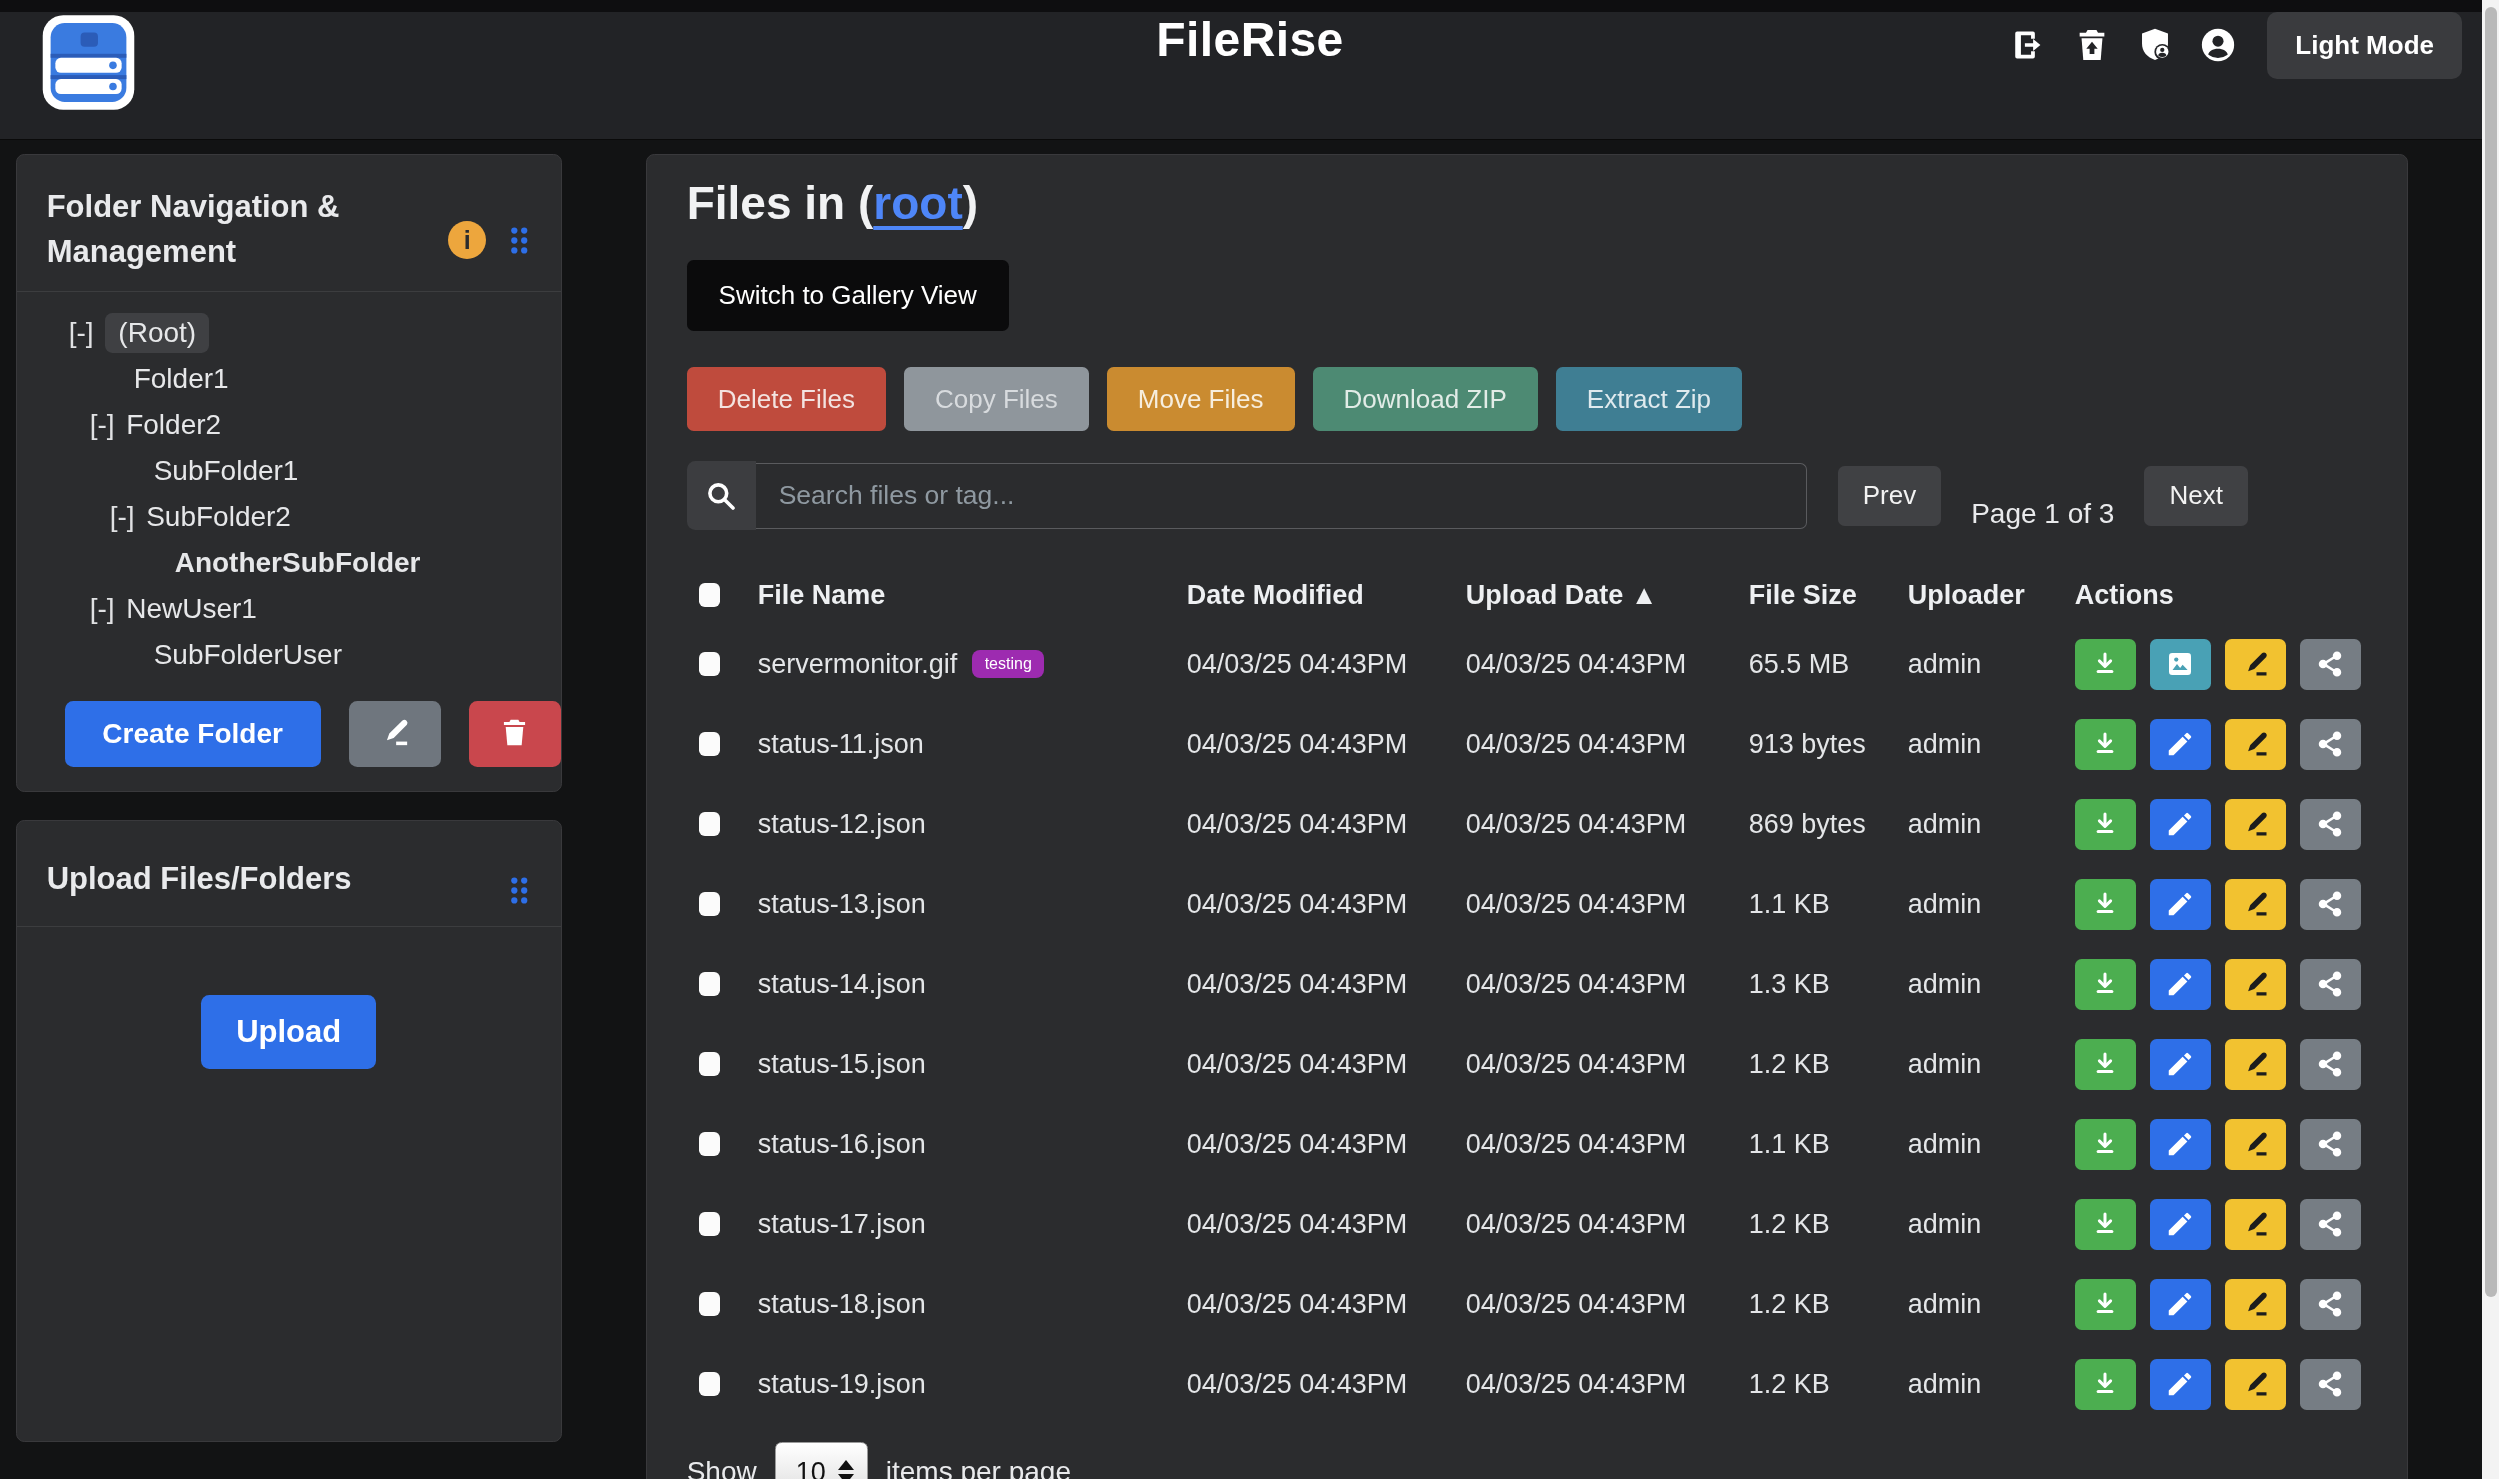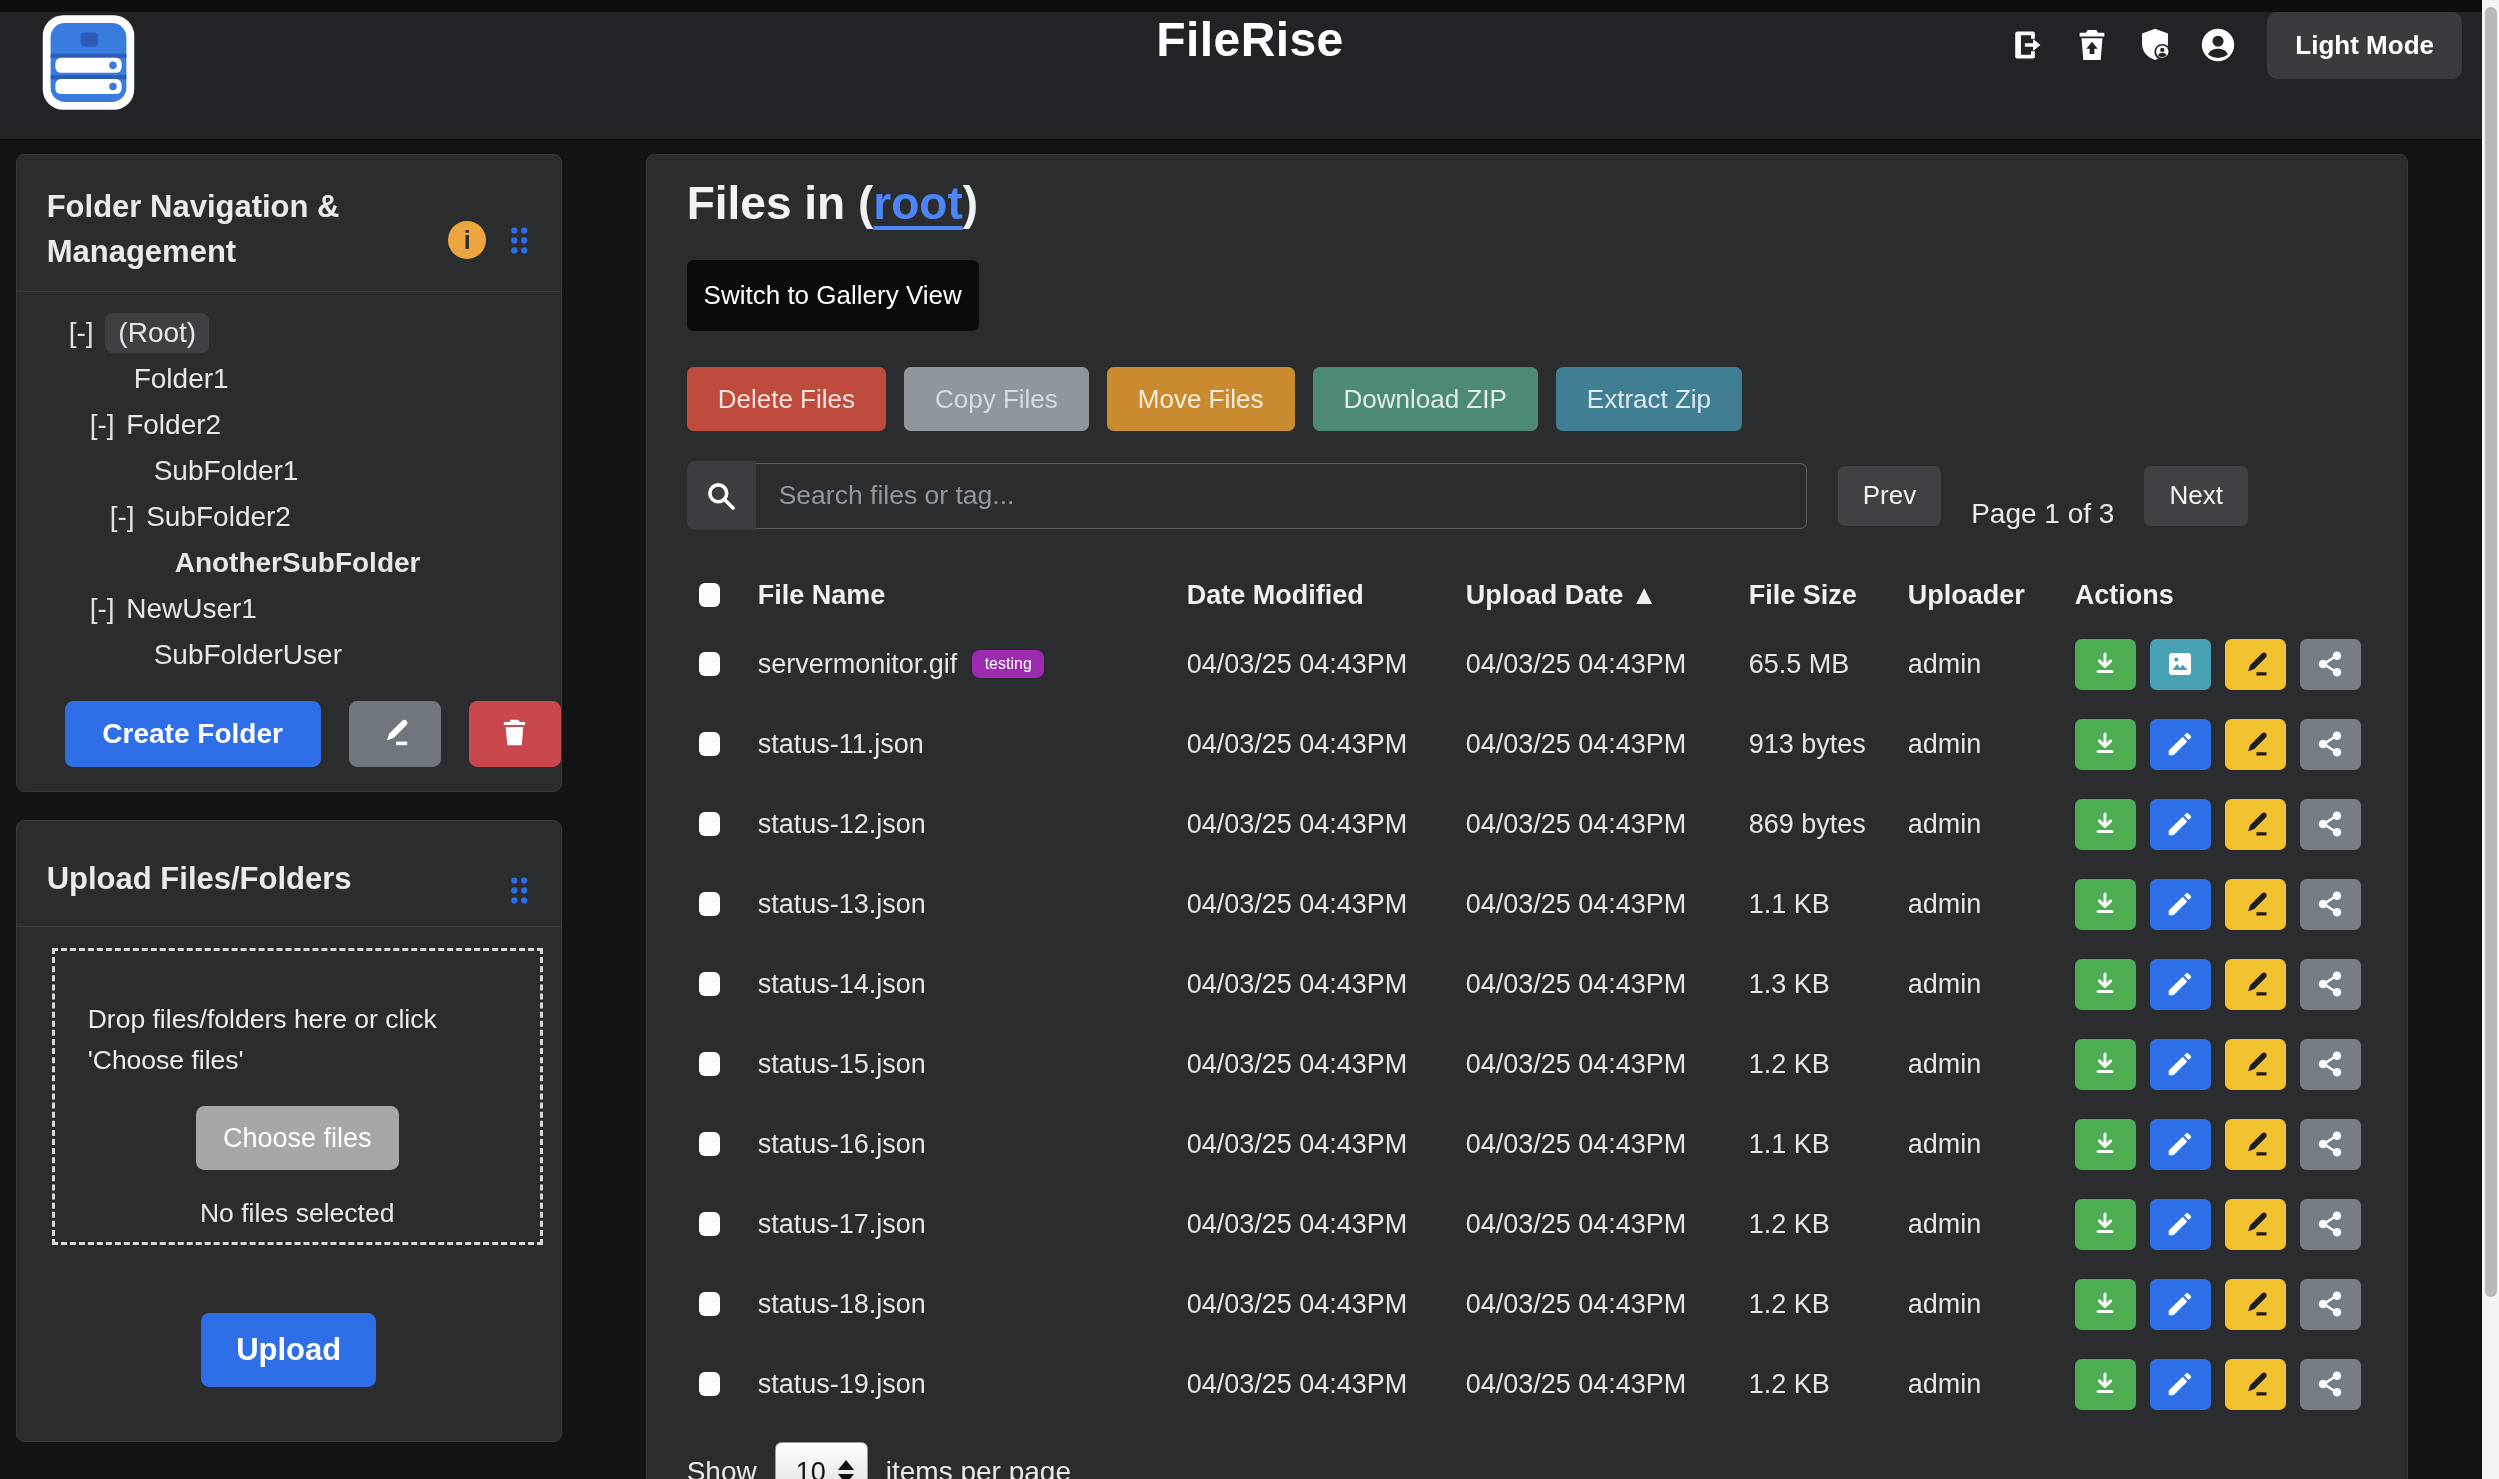--- a/index.html
+++ b/index.html
@@ -69,21 +69,21 @@
   }
   .drop-text{margin:43px 33px 0 33px;line-height:1.55;align-self:flex-start;}
   .choose-files-btn{background:#a7a7a7;color:#fff;font-size:27px;border-radius:8.3px;width:203px;height:64px;margin-top:25px;}
   .no-files{margin-top:28px;font-size:26.5px;color:#e9e9e9;}
   .upload-btn{background:#2e6fe8;color:#fff;font-size:31px;font-weight:700;border-radius:8.3px;width:175px;height:74px;margin:68px auto 0 auto;display:flex;}
   
   .files-panel{margin-left:84px;width:1762px;min-height:1405px;padding:21.5px 40px 33px 40px;box-sizing:border-box;}
   .files-title{color:#f1f2f3;font-size:46px;font-weight:700;margin-top:3.3px;}
   .files-title .paren{color:#f1f2f3;}
   .folder-link{color:#4e86f8;text-decoration:underline;text-underline-offset:6.6px;cursor:pointer;}
-  .gallery-btn{background:#0b0b0c;color:#fff;font-size:26px;border-radius:6.6px;width:292px;height:71px;margin-top:30px;}
+  .gallery-btn{background:#0b0b0c;color:#fff;font-size:26px;border-radius:6.6px;width:322px;height:71px;margin-top:30px;}
   .action-row{display:flex;gap:18px;margin-top:36px;}
   .action-btn{height:64px;border-radius:6.6px;font-size:26px;padding:0 31px;color:#efe9e7;}
   .search-row{display:flex;align-items:center;margin-top:30px;}
   .search-iconbox{width:69px;height:69px;background:#3c3d40;border-radius:8.3px 0 0 8.3px;display:flex;align-items:center;justify-content:center;flex:none;}
   .search-input{
     width:1051px;height:66px;background:transparent;border:1.7px solid #5a5b5e;border-left:none;
     border-radius:0 6.6px 6.6px 0;color:#dfe1e3;font-size:26.5px;padding:0 23px;box-sizing:border-box;outline:none;
     font-family:"Liberation Sans","DejaVu Sans",sans-serif;
   }
   .search-input::placeholder{color:#8f99a1;}
@@ -253,25 +253,20 @@
               <circle cx="5" cy="4" r="1.9"></circle>
                 <circle cx="11" cy="4" r="1.9"></circle>
               <circle cx="5" cy="10" r="1.9"></circle>
                 <circle cx="11" cy="10" r="1.9"></circle>
               <circle cx="5" cy="16" r="1.9"></circle>
                 <circle cx="11" cy="16" r="1.9"></circle>
             </svg>
           </div>
         </div>
       </div>
-      <div class="dropzone">
-        <div class="drop-text">Drop files/folders here or click 'Choose files'</div>
-        <button class="btn choose-files-btn">Choose files</button>
-        <div class="no-files">No files selected</div>
-      </div>
       <button class="btn upload-btn">Upload</button>
     </section>
 
   </div>
 
   <section class="panel files-panel">
     <h1 class="files-title" style="margin:0;"><span class="paren">Files in (</span><a class="folder-link">root</a><span class="paren">)</span></h1>
 
     <button class="btn gallery-btn">Switch to Gallery View</button>
 

